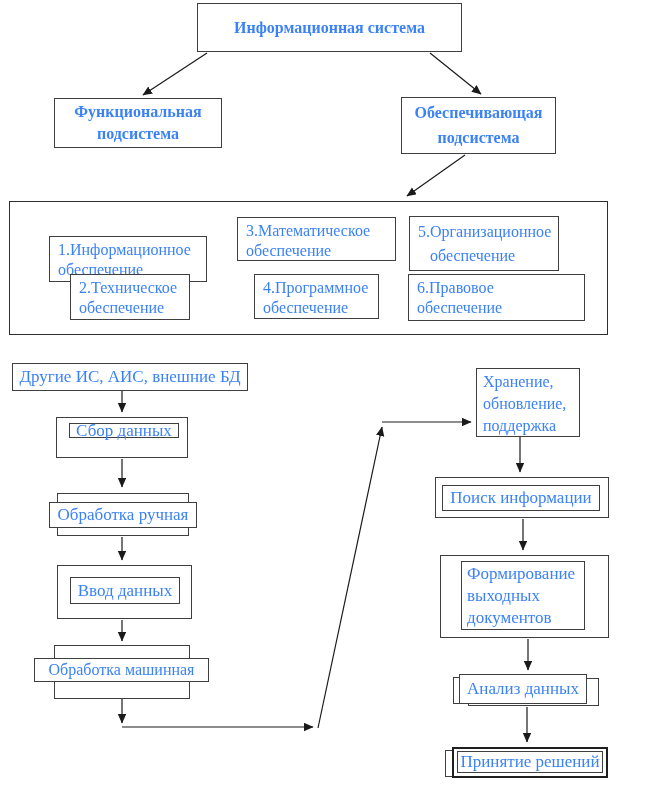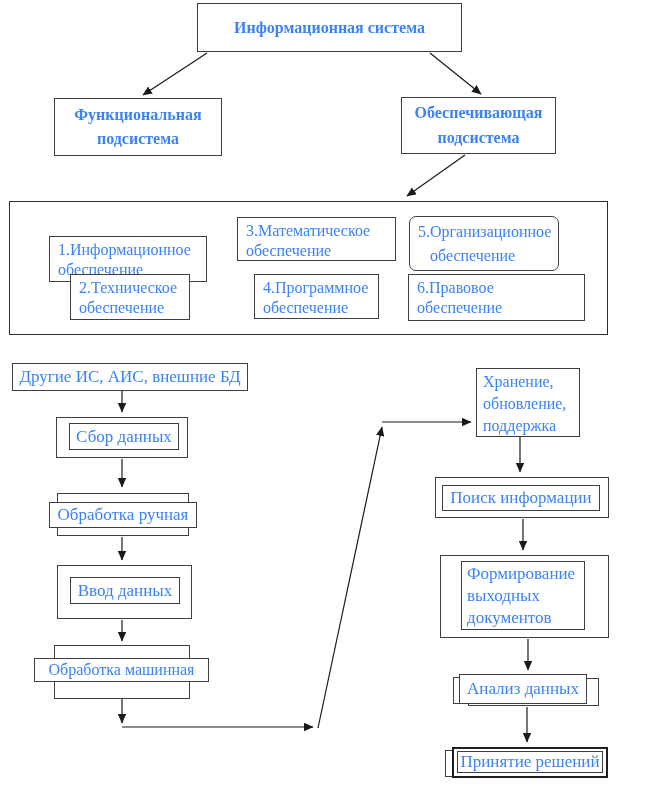--- a/index.html
+++ b/index.html
@@ -47,21 +47,21 @@
     <line x1="520" y1="437" x2="520" y2="472" stroke="#1a1a1a" stroke-width="1.2" marker-end="url(#ah)"></line>
     <line x1="523" y1="519" x2="523" y2="550" stroke="#1a1a1a" stroke-width="1.2" marker-end="url(#ah)"></line>
     <line x1="528" y1="639" x2="528" y2="670" stroke="#1a1a1a" stroke-width="1.2" marker-end="url(#ah)"></line>
     <line x1="527" y1="707" x2="527" y2="742" stroke="#1a1a1a" stroke-width="1.2" marker-end="url(#ah)"></line>
   </svg>
 
   <div class="box center bold" style="left:197px;top:3px;width:265px;height:49px;font-size:16px;">
     <span>Информационная система</span>
   </div>
 
-  <div class="box stackv bold" style="left:54px;top:98px;width:168px;height:58px;font-size:16px;">
+  <div class="box stackv bold" style="left:54px;top:98px;width:168px;height:50px;font-size:16px;">
     <div class="line">Функциональная</div>
     <div class="line">подсистема</div>
   </div>
 
   <div class="box stackv bold" style="left:401px;top:97px;width:155px;height:57px;font-size:16px;">
     <div class="line">Обеспечивающая</div>
     <div class="line">подсистема</div>
   </div>
 
   <div class="box" style="left:9px;top:201px;width:599px;height:134px;border-color:#2f2f2f;"></div>
@@ -79,36 +79,36 @@
   <div class="box leftpad" style="left:237px;top:217px;width:159px;height:44px;font-size:16px;line-height:20px;">
     <div class="line">3.Математическое</div>
     <div class="line">обеспечение</div>
   </div>
 
   <div class="box leftpad" style="left:254px;top:274px;width:125px;height:45px;font-size:16px;line-height:20px;">
     <div class="line">4.Программное</div>
     <div class="line">обеспечение</div>
   </div>
 
-  <div class="box leftpad" style="left:409px;top:216px;width:150px;height:55px;font-size:16px;line-height:24px;border-radius:7px;">
+  <div class="box leftpad" style="left:409px;top:216px;width:150px;height:55px;font-size:16px;line-height:24px;">
     <div class="line">5.Организационное</div>
     <div class="line indent">обеспечение</div>
   </div>
 
   <div class="box leftpad" style="left:408px;top:274px;width:177px;height:47px;font-size:16px;line-height:20px;">
     <div class="line">6.Правовое</div>
     <div class="line">обеспечение</div>
   </div>
 
   <div class="box center" style="left:12px;top:363px;width:236px;height:28px;font-size:17px;">
     <span>Другие ИС, АИС, внешние БД</span>
   </div>
 
   <div class="box" style="left:56px;top:417px;width:132px;height:41px;">
-    <div class="thin-inner center" style="left:12px;top:5px;width:110px;height:27px;font-size:17px;">
+    <div class="thin-inner center" style="left:12px;top:5px;width:110px;height:15px;font-size:17px;">
       <span>Сбор данных</span>
     </div>
   </div>
 
   <div>
     <div class="box" style="left:57px;top:493px;width:132px;height:43px;"></div>
     <div class="box center" style="left:49px;top:502px;width:148px;height:26px;font-size:17px;">
       <span>Обработка ручная</span>
     </div>
   </div>

